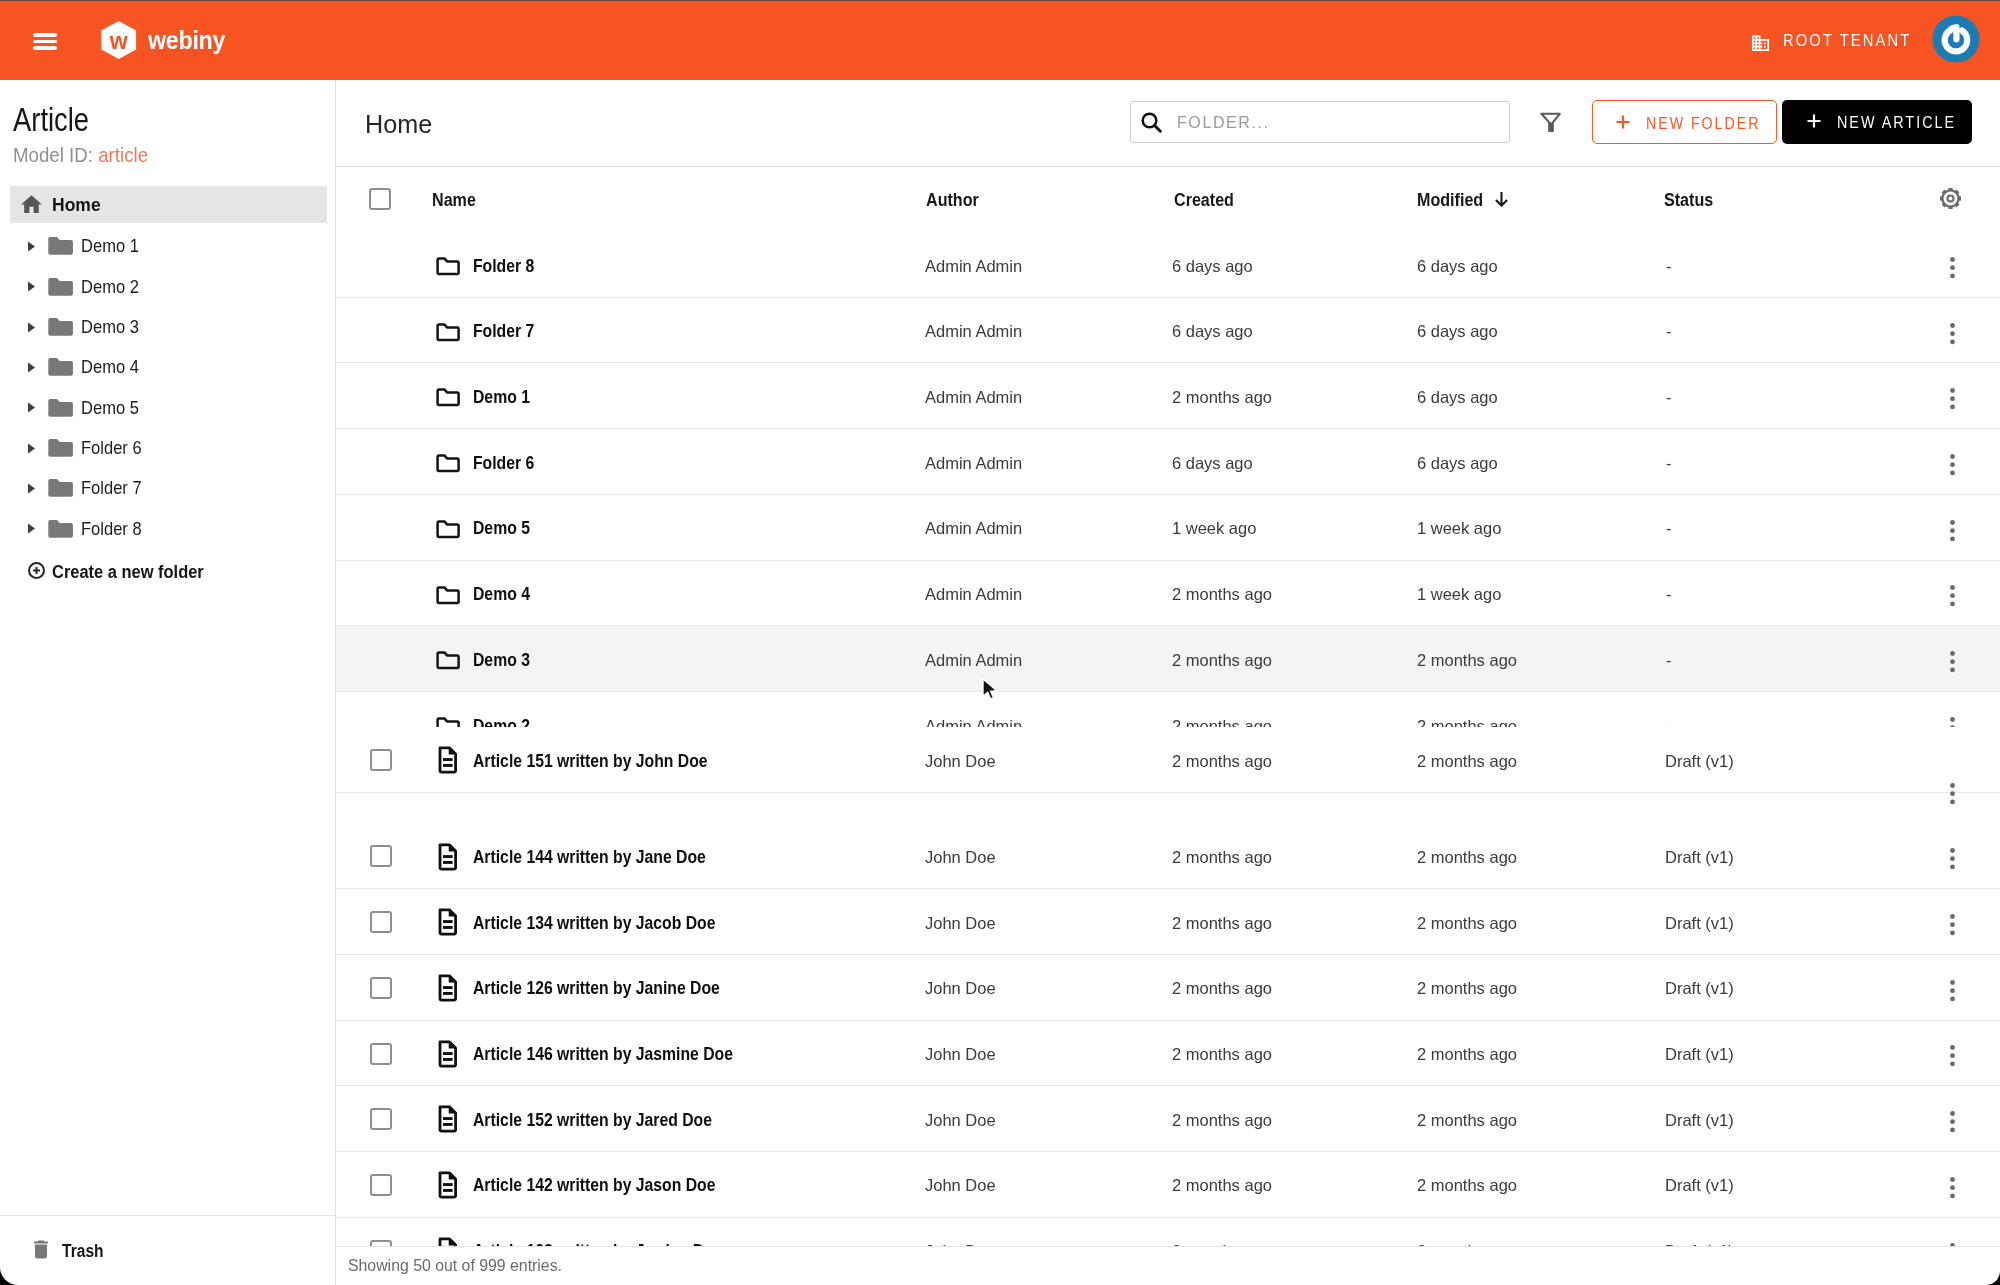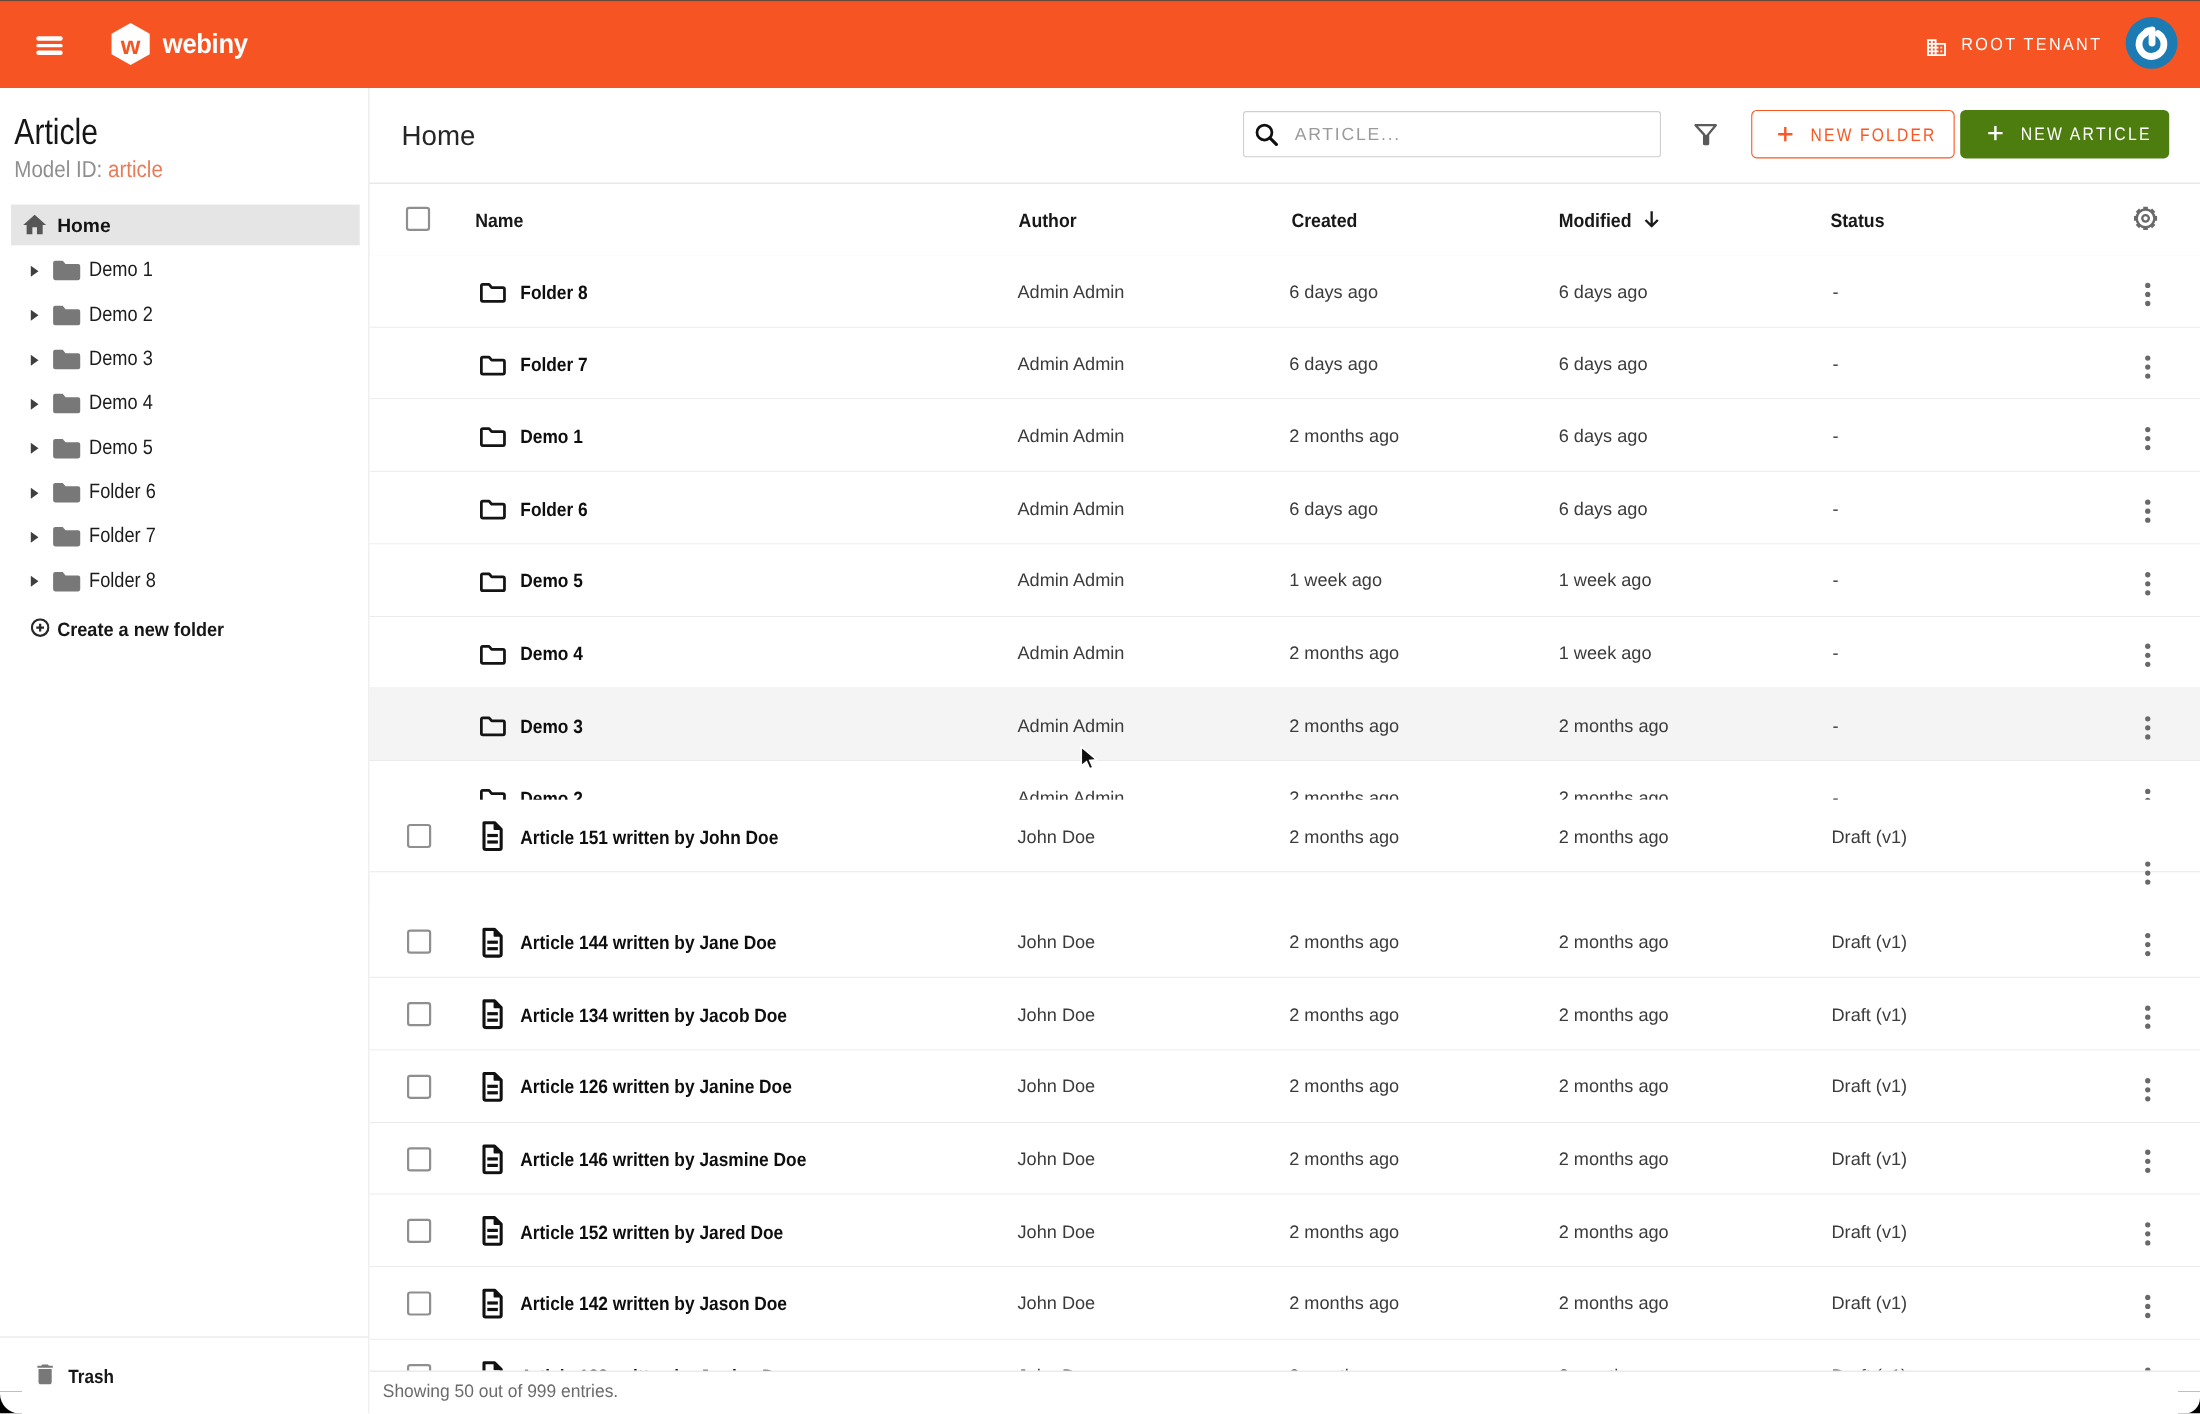--- a/index.html
+++ b/index.html
@@ -16,21 +16,21 @@
 .homerow{position:absolute;left:10px;top:186px;width:317px;height:37px;background:#e5e5e5}
 .home-label{position:absolute;left:52px;top:199px;font-size:17.5px;line-height:13px;font-weight:700;color:#141414}
 .tree-label{position:absolute;font-size:19px;line-height:14px;color:#1c1c1c;transform:scaleX(.87);transform-origin:0 0;white-space:nowrap}
 .cnf{position:absolute;left:52px;font-size:17.5px;line-height:13px;font-weight:700;color:#161616;transform:scaleX(.94);transform-origin:0 0;white-space:nowrap}
 .toolbar-home{position:absolute;left:365px;top:115px;font-size:25.2px;line-height:18px;color:#262626}
 .search{position:absolute;left:1130px;top:101px;width:380px;height:42px;border:1px solid #cfcfcf;border-radius:3px;background:#fff}
 .search span{position:absolute;left:46px;top:14.5px;font-size:16px;line-height:12px;letter-spacing:1.6px;color:#9a9a9a}
 .btn{position:absolute;top:100px;height:44px;border-radius:5px}
 .btn span{position:absolute;font-size:16.5px;line-height:12px;letter-spacing:2.3px;top:16px;white-space:nowrap}
 .btn1{left:1592px;width:185px;background:#fff;border:1.5px solid #fa5723;color:#fa5723}
-.btn2{left:1782px;width:190px;background:#4d7c0f;color:#fff}
+.btn2{left:1782px;width:190px;background:#000000;color:#fff}
 .hdr-divider{position:absolute;left:336px;top:166px;width:1664px;height:1px;background:#e0e0e0}
 .th{position:absolute;font-size:17.5px;line-height:13px;font-weight:700;color:#181818;top:194px;transform:scaleX(.92);transform-origin:0 0;white-space:nowrap}
 .row{position:absolute;left:336px;width:1664px;height:65.71px;background:#fff;border-bottom:1px solid #eaeaea}
 .cell{position:absolute;font-size:16.5px;line-height:12px;color:#3b3b3b;top:27.5px;white-space:nowrap}
 .name{font-weight:700;color:#0e0e0e;font-size:17.5px;transform:scaleX(.9);transform-origin:0 0}
 .cb{position:absolute;width:22px;height:22px;border:2px solid #8f8f8f;border-radius:3px;background:#fff}
 .footer{position:absolute;left:336px;top:1246px;width:1664px;height:39px;background:#fff;border-top:1px solid #e3e3e3;z-index:5}
 .footer span{position:absolute;left:12px;top:12px;font-size:16.5px;line-height:12px;color:#6b6b6b;transform:scaleX(.96);transform-origin:0 0}
 .corner{position:absolute;z-index:20;width:20px;height:20px;bottom:0;background:#000}
 .corner i{position:absolute;display:block;inset:0;background:#fff}
@@ -128,21 +128,21 @@
     <path d="M8.5 5v7M5 8.5h7" stroke="#282828" stroke-width="2"></path>
   </svg>
 <div class="cnf" style="top:565.5px">Create a new folder</div>
 <div class="abs" style="left:0;top:1215px;width:335px;height:1px;background:#e4e4e4"></div>
 <svg class="abs" style="left:29px;top:1237px" width="24" height="26" viewBox="0 0 24 25">
     <path d="M6 19c0 1.1.9 2 2 2h8c1.1 0 2-.9 2-2V7H6v12zM19 4h-3.5l-1-1h-5l-1 1H5v2h14V4z" fill="#787878"></path>
   </svg>
 <div class="abs" style="left:62px;top:1245px;font-size:17.5px;line-height:13px;font-weight:700;color:#161616;transform:scaleX(.89);transform-origin:0 0">Trash</div>
 <div class="toolbar-home">Home</div>
 <div class="search">
-    <span>ARTICLE...</span>
+    <span>FOLDER...</span>
   </div>
 <svg class="abs" style="left:1141px;top:112px" width="21" height="21">
     <circle cx="8.5" cy="8.5" r="6.8" fill="none" stroke="#101010" stroke-width="2.5"></circle>
     <path d="M13.4 13.4 L19.3 19.3" stroke="#101010" stroke-width="2.9" stroke-linecap="round"></path>
   </svg>
 <svg class="abs" style="left:1540px;top:112px" width="22" height="21">
     <path d="M1.4 1.8h18.4L12.8 10.4V19h-3.6V10.4z" fill="none" stroke="#5a5a5a" stroke-width="2.1" stroke-linejoin="round"></path>
     <rect x="9.4" y="10.6" width="3.2" height="8" rx="1" fill="#5a5a5a"></rect>
   </svg>
 <div class="btn btn1">

